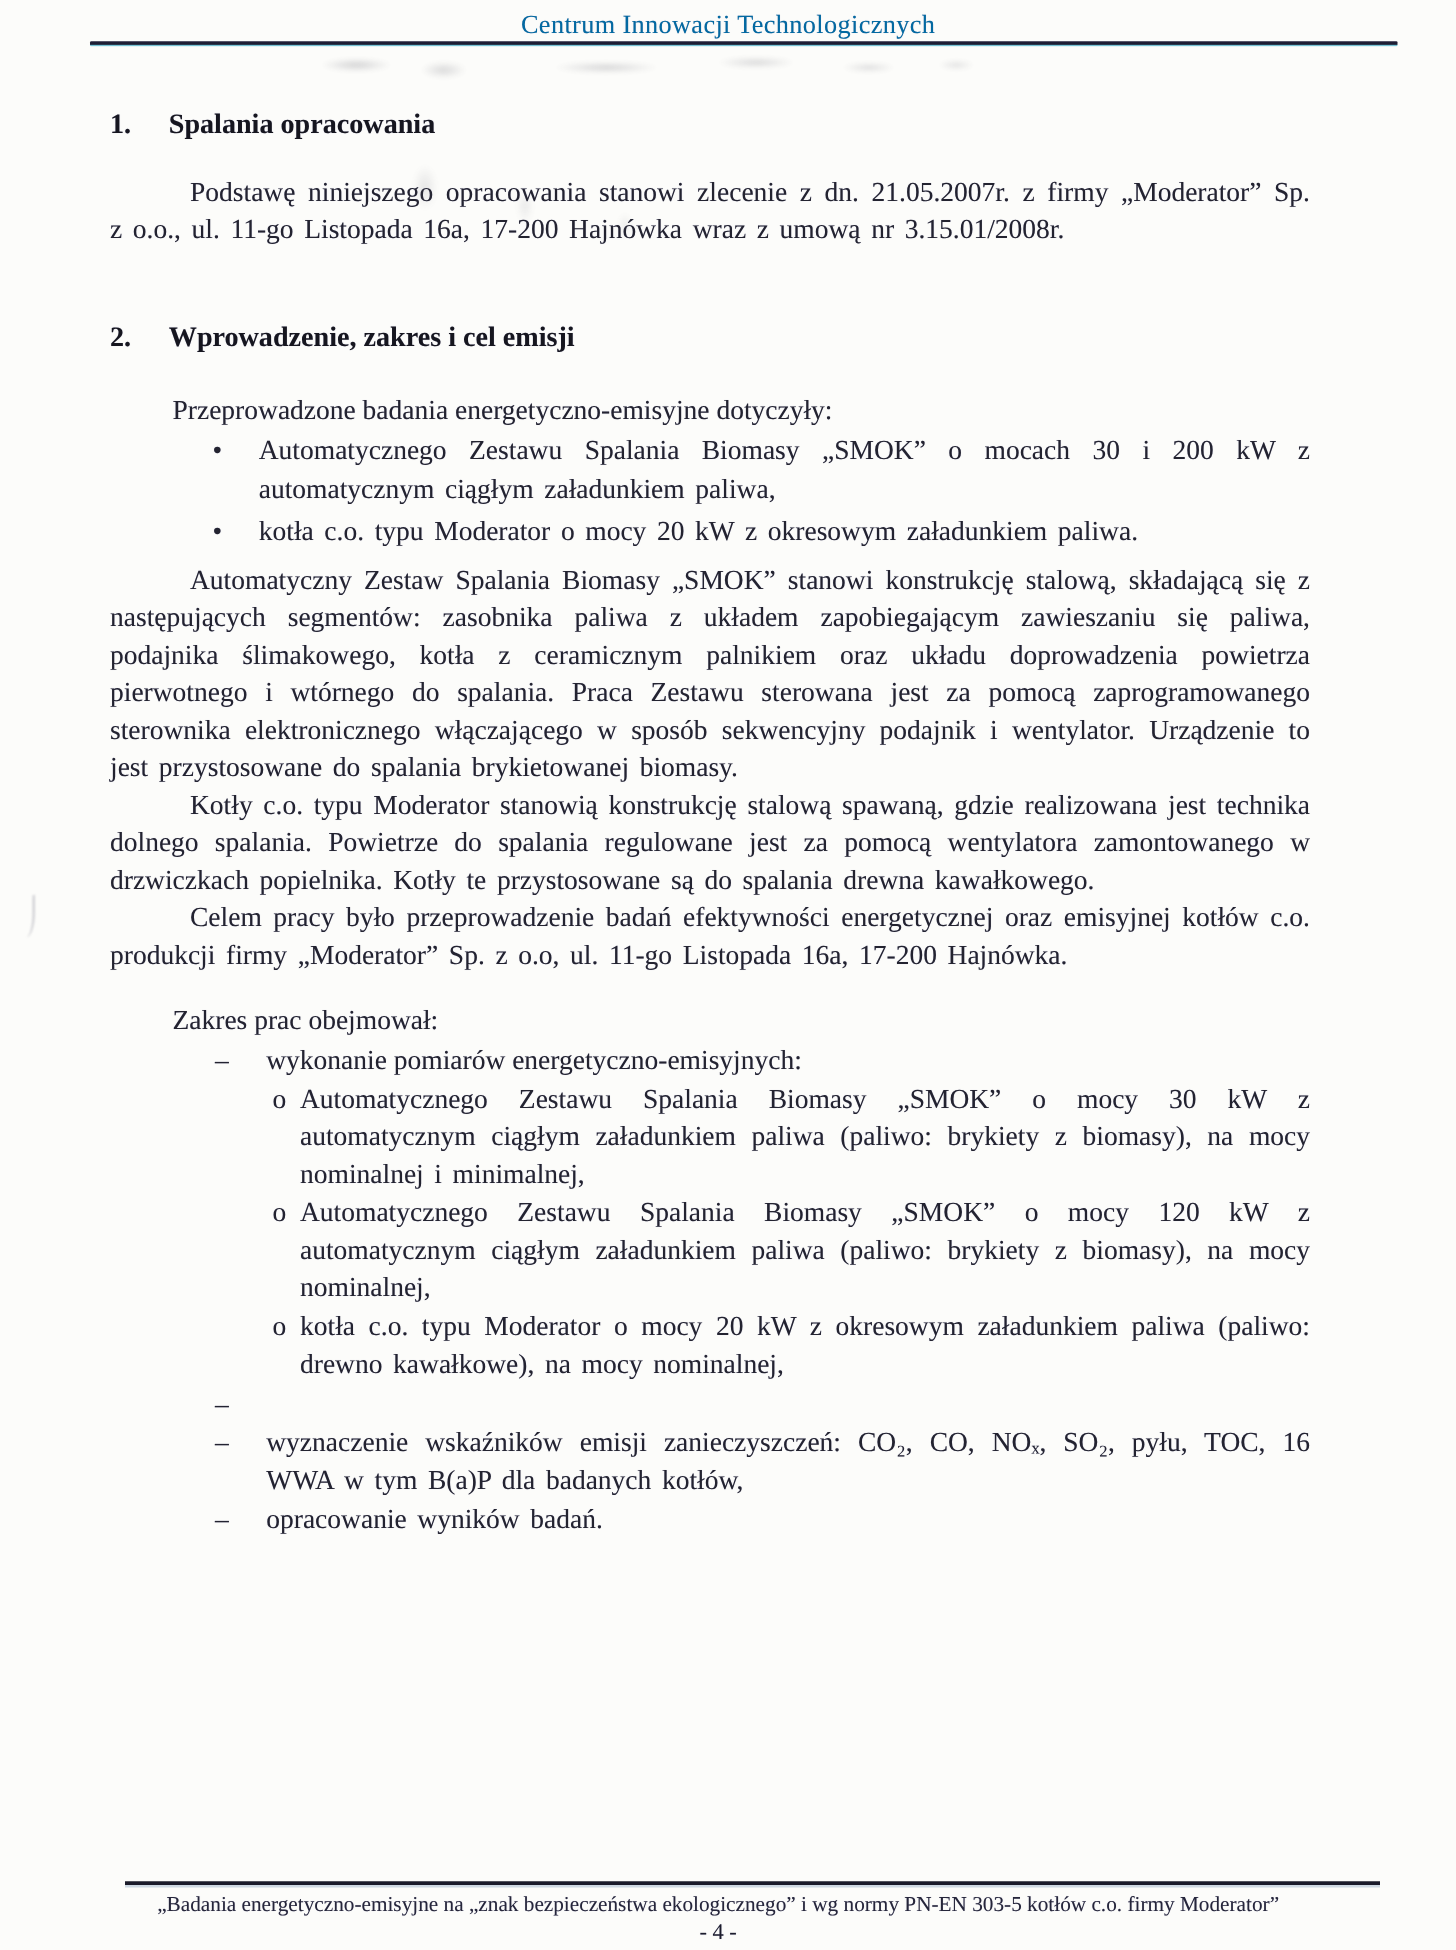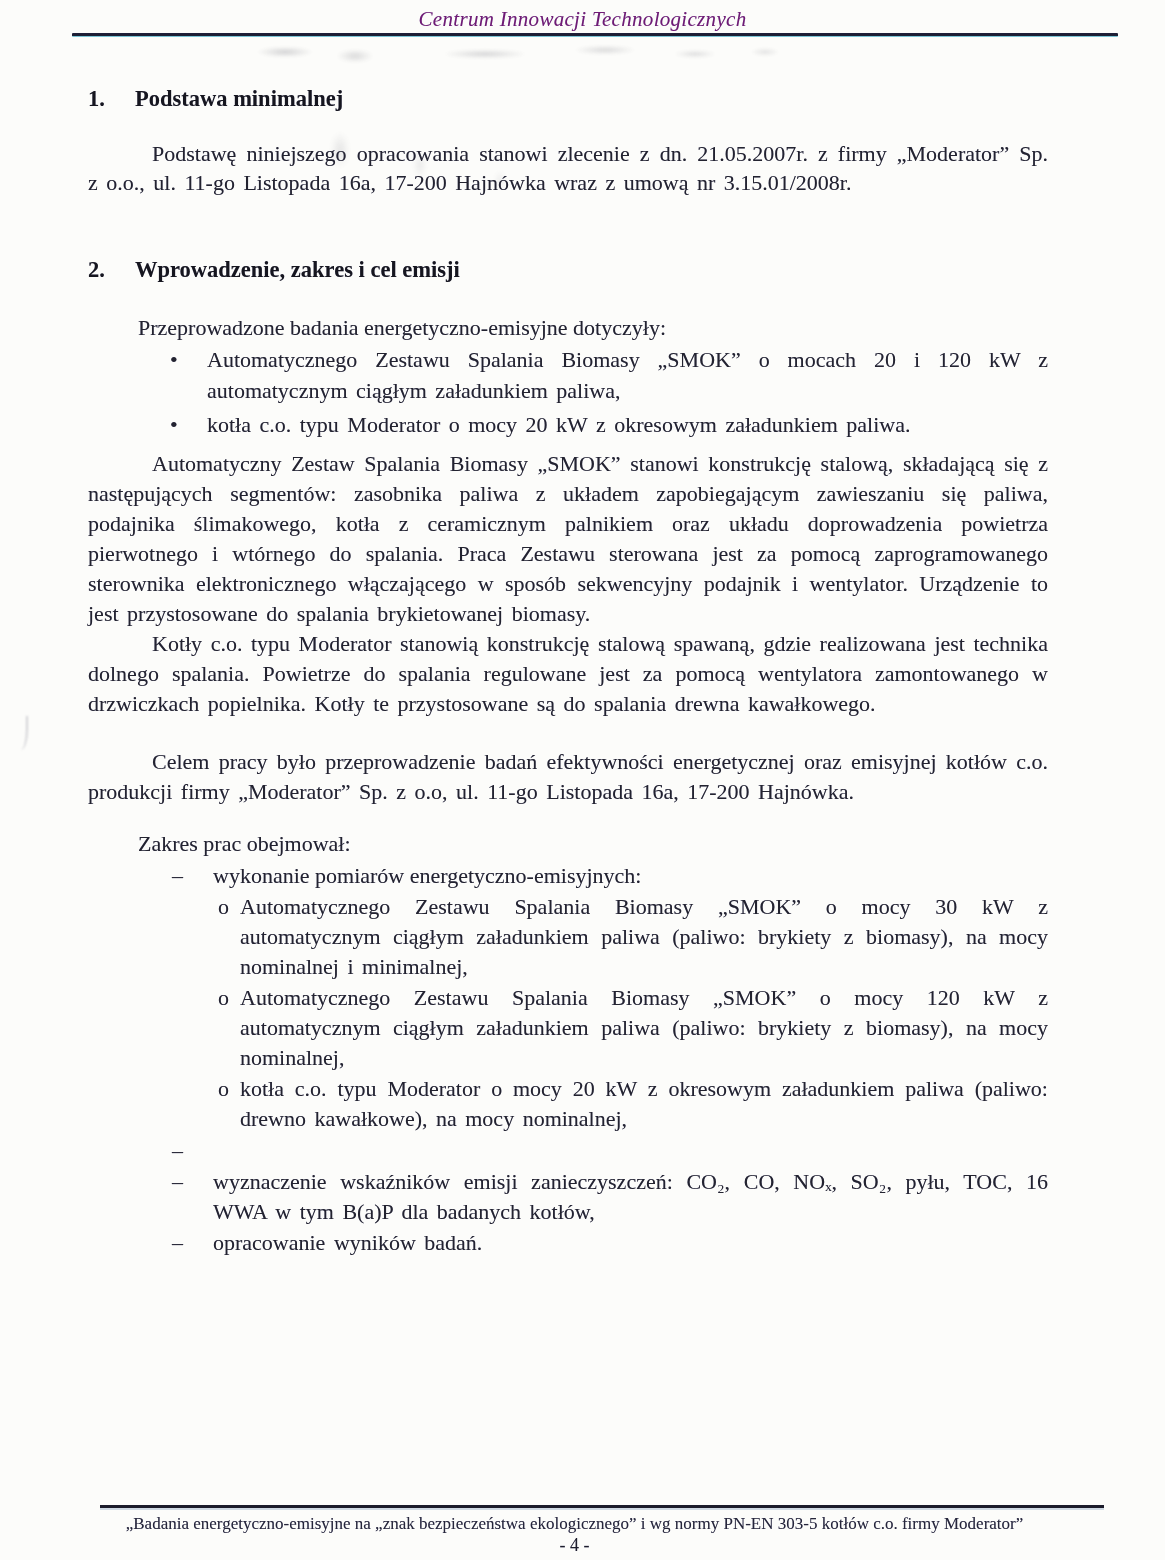--- a/index.html
+++ b/index.html
@@ -16,24 +16,23 @@
     overflow: hidden;
     font-family: "Liberation Serif", "DejaVu Serif", serif;
     color: #232330;
     text-shadow: 0 0 0.6px rgba(70,70,140,0.35);
   }
 
   
   .header-title {
     margin-top: 7px;
     text-align: center;
-    font-style: italic;
     font-size: 21px;
     line-height: 24px;
-    color: #701a75;
+    color: #0369a1;
     letter-spacing: 0.3px;
   }
   .header-rule {
     height: 4px;
     margin: 2px 47px 0 72px;
     background: linear-gradient(to bottom, #20203a 0%, #1c1c30 62%, #62b7cc 78%, #9fd6e2 100%);
     border-radius: 1px;
   }
 
   
@@ -96,21 +95,21 @@
     text-align-last: left;
     line-height: 29px;
     word-spacing: 3px;
   }
   .para.lh30 { line-height: 30px; }
   .indent { text-indent: 64px; }
 
   .p1 { margin-top: 27px; }
   .p-intro { margin-top: 30px; }
   .p-smok { margin-top: 9px; }
-  .p-cel { margin-top: 28px; }
+  .p-cel { }
   .p-zakres { margin-top: 22px; }
 
   .plain-line {
     line-height: 29px;
   }
   .lead-indent { padding-left: 50px; }
 
   
   .bullet-list { margin-top: 2px; }
   .bullet-item {
@@ -202,36 +201,36 @@
   <div class="header-rule"></div>
 
   <div class="smudge-a"></div>
   <div class="smudge-b"></div>
   <div class="smudge-c"></div>
 
   <div class="content">
 
     <div class="sec-heading h1-block">
       <span class="sec-num">1.</span>
-      <span>Podstawa minimalnej</span>
+      <span>Spalania opracowania</span>
     </div>
 
     <div class="para indent p1">Podstawę niniejszego opracowania stanowi zlecenie z dn. 21.05.2007r. z firmy „Moderator” Sp. z o.o., ul. 11-go Listopada 16a, 17-200 Hajnówka wraz z umową nr 3.15.01/2008r.</div>
 
     <div class="sec-heading h2-block">
       <span class="sec-num">2.</span>
       <span>Wprowadzenie, zakres i cel emisji</span>
     </div>
 
     <div class="plain-line lead-indent p-intro">Przeprowadzone badania energetyczno-emisyjne dotyczyły:</div>
 
     <div class="bullet-list">
       <div class="bullet-item">
         <span class="marker">•</span>
-        <span class="b-text">Automatycznego Zestawu Spalania Biomasy „SMOK” o mocach 20 i 120 kW z automatycznym ciągłym załadunkiem paliwa,</span>
+        <span class="b-text">Automatycznego Zestawu Spalania Biomasy „SMOK” o mocach 30 i 200 kW z automatycznym ciągłym załadunkiem paliwa,</span>
       </div>
       <div class="bullet-item">
         <span class="marker">•</span>
         <span class="b-text">kotła c.o. typu Moderator o mocy 20 kW z okresowym załadunkiem paliwa.</span>
       </div>
     </div>
 
     <div class="para lh30 indent p-smok">Automatyczny Zestaw Spalania Biomasy „SMOK” stanowi konstrukcję stalową, składającą się z następujących segmentów: zasobnika paliwa z układem zapobiegającym zawieszaniu się paliwa, podajnika ślimakowego, kotła z ceramicznym palnikiem oraz układu doprowadzenia powietrza pierwotnego i wtórnego do spalania. Praca Zestawu sterowana jest za pomocą zaprogramowanego sterownika elektronicznego włączającego w sposób sekwencyjny podajnik i wentylator. Urządzenie to jest przystosowane do spalania brykietowanej biomasy.</div>
 
     <div class="para lh30 indent">Kotły c.o. typu Moderator stanowią konstrukcję stalową spawaną, gdzie realizowana jest technika dolnego spalania. Powietrze do spalania regulowane jest za pomocą wentylatora zamontowanego w drzwiczkach popielnika. Kotły te przystosowane są do spalania drewna kawałkowego.</div>

